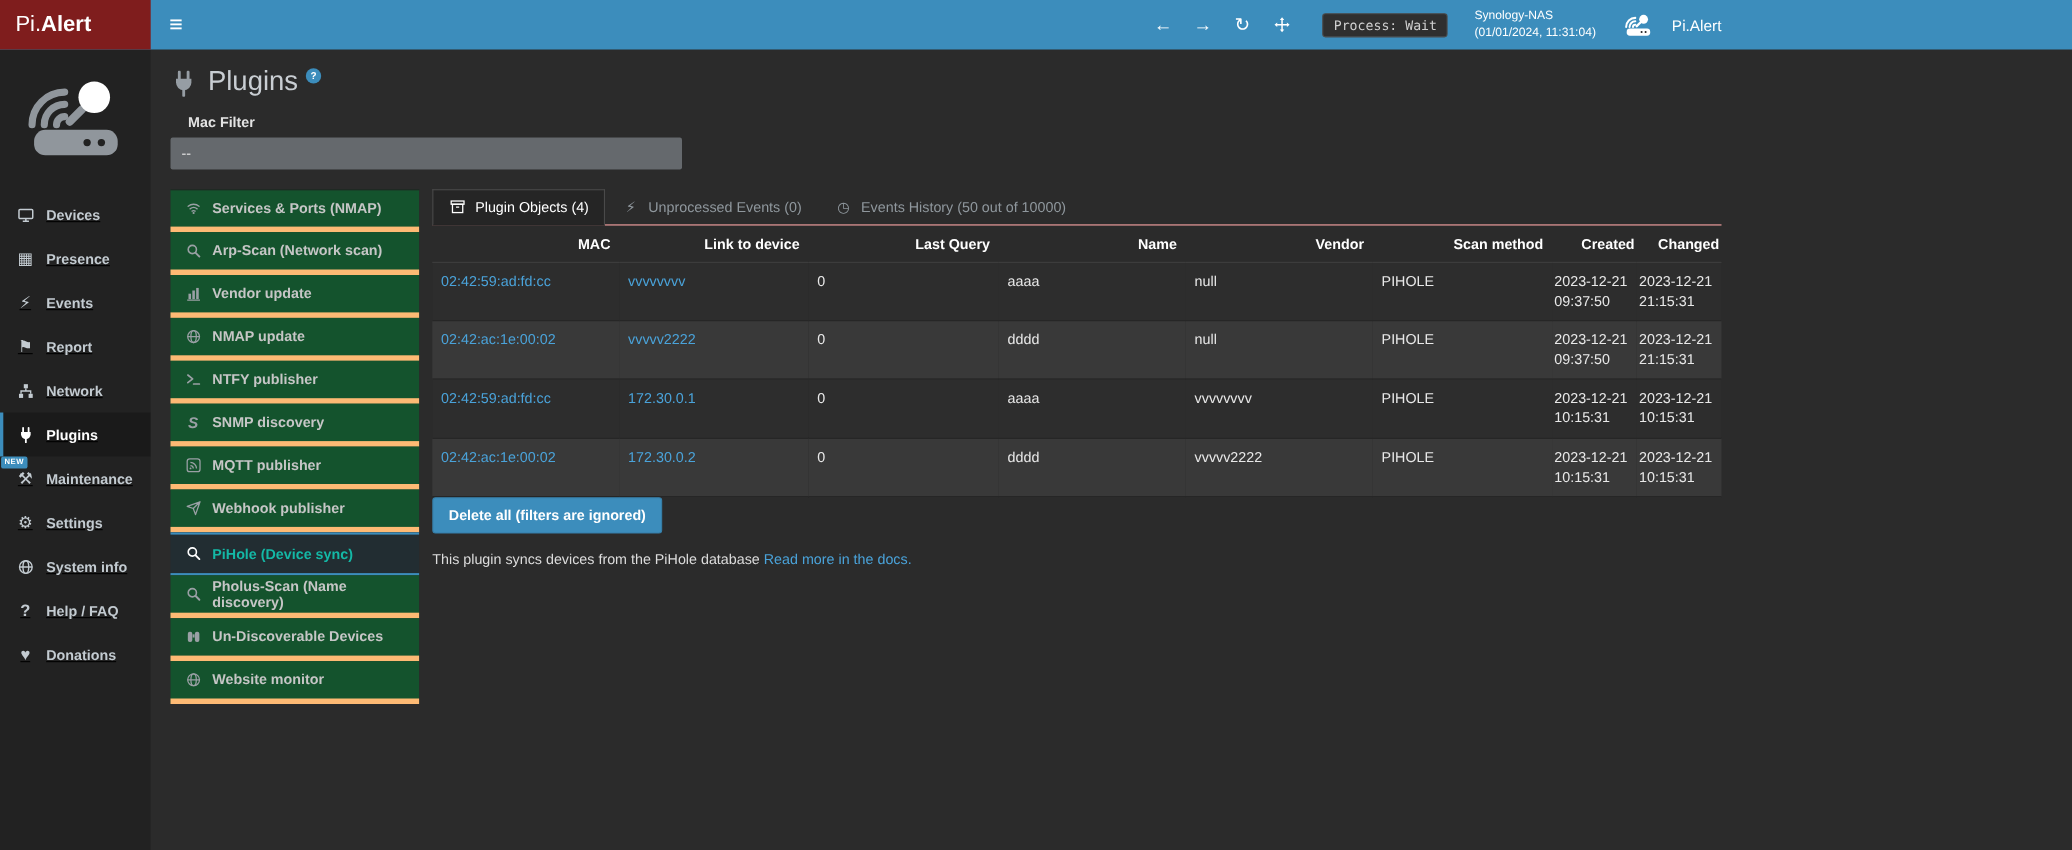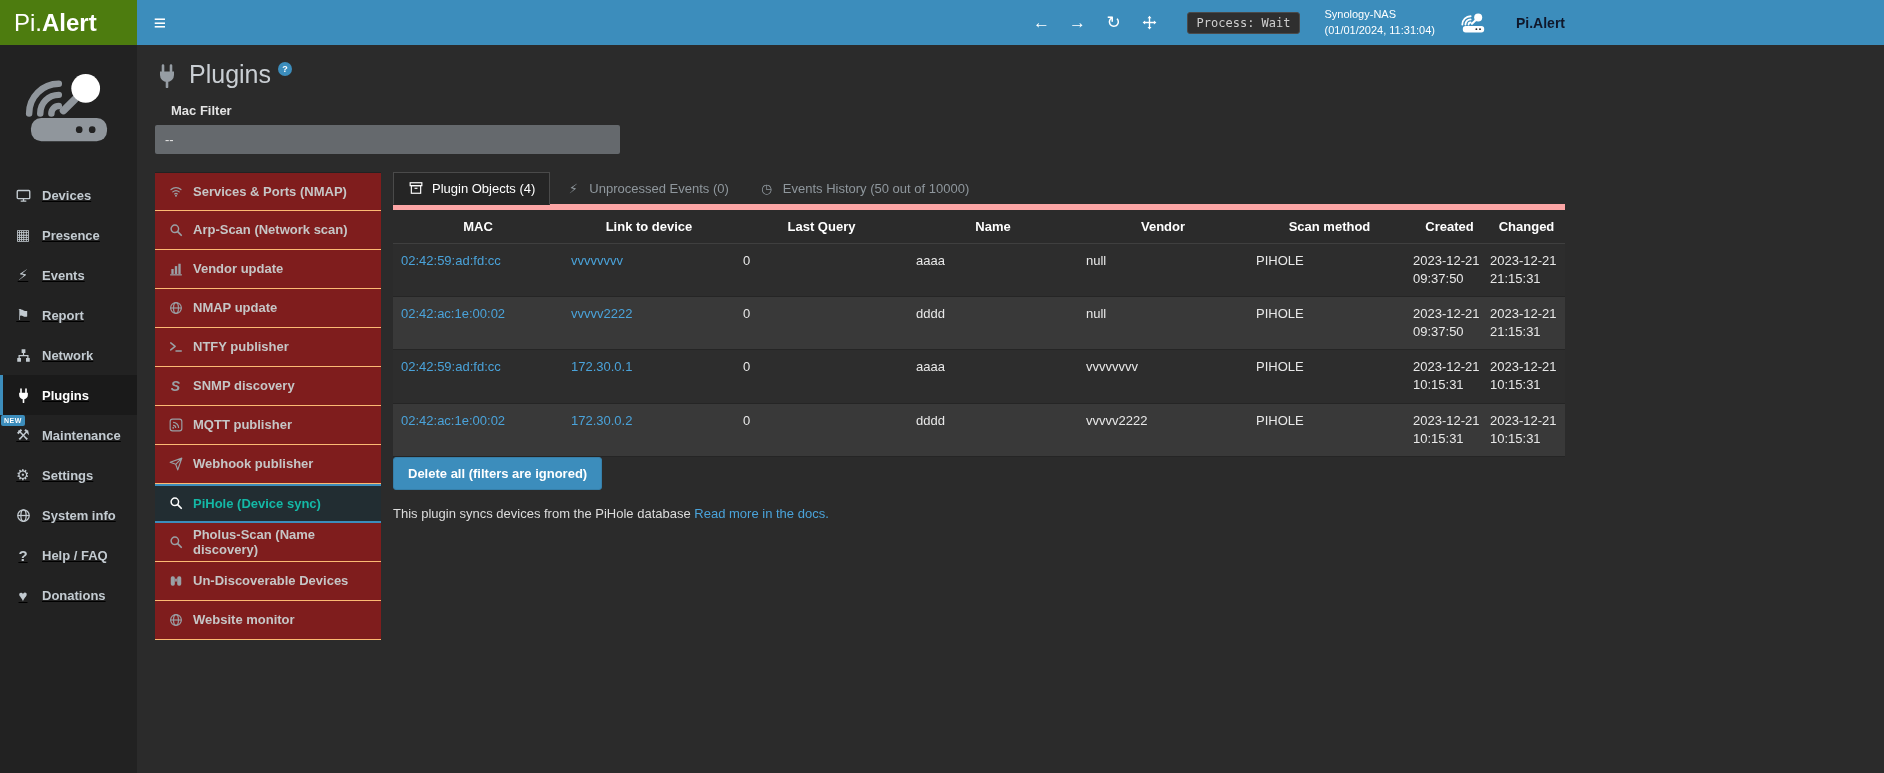--- a/index.html
+++ b/index.html
@@ -3,36 +3,36 @@
 <meta charset="utf-8">
 <style>
   * { margin:0; padding:0; box-sizing:border-box; }
   html,body { width:1884px; height:773px; overflow:hidden;
     font-family:"Liberation Sans","DejaVu Sans",sans-serif; background:#2b2b2b; }
   body { position:relative; }
 
   
   .topbar { position:absolute; top:0; left:0; width:100%; height:45px; background:#3c8dbc;
     display:flex; align-items:stretch; z-index:20; }
-  .brand { width:137px; background:#4d7c0f; color:#fff; font-size:24px;
+  .brand { width:137px; background:#7f1d1d; color:#fff; font-size:20px;
     display:flex; align-items:center; padding-left:14px; cursor:pointer; }
   .brand .b-light { font-weight:400; }
   .brand .b-bold { font-weight:700; }
   .menu-toggle { width:46px; display:flex; align-items:center; justify-content:center;
     color:#fff; font-size:21px; cursor:pointer; }
   .topbar-right { position:absolute; right:319px; top:0; height:45px;
     display:flex; align-items:center; gap:14px; }
   .tb-icon { color:#fff; font-size:17px; width:22px; text-align:center; cursor:pointer;
     display:inline-flex; align-items:center; justify-content:center; }
   .process-badge { margin-left:12px; background:#2f2f2f; border:1px solid #4a4a4a; color:#cfcfcf;
     font-family:"DejaVu Sans Mono","Liberation Mono",monospace; font-size:12px;
     padding:3px 9px; border-radius:3px; white-space:nowrap; }
   .host-block { margin-left:10px; color:#fff; font-size:11px; line-height:1.45; white-space:nowrap; }
   .tb-logo { margin-left:10px; color:#fff; display:inline-flex; }
-  .tb-app { color:#0f172a; font-weight:700; font-size:14px; margin-left:14px; }
+  .tb-app { color:#ffffff; font-weight:400; font-size:14px; margin-left:2px; }
 
   
   .sidebar { position:absolute; top:45px; left:0; width:137px; bottom:0; background:#222; }
   .logo-art { display:flex; justify-content:center; padding:16px 0 18px; color:#90969c; }
   .side-menu { margin-top:6px;text-decoration:underline; }
   .side-item { height:40px; display:flex; align-items:center; gap:10px; padding-left:14px;
     color:#c3cbd1; font-size:13px; font-weight:700; cursor:pointer; position:relative; }
   .side-item.active { background:#1a1a1a; color:#fff; border-left:3px solid #3c8dbc; padding-left:11px; }
   .uicon { width:18px; display:inline-flex; align-items:center; justify-content:center;
     font-size:15px; color:inherit; flex:none; }
@@ -55,44 +55,44 @@
   .mac-filter-label { font-size:13px; font-weight:700; color:#e3e3e3; margin:14px 0 7px 16px; }
   .mac-filter-input { width:465px; height:29px; background:#65696d; border:none; border-radius:2px;
     color:#e6e6e6; font-size:13px; padding:0 10px; outline:none;
     font-family:"Liberation Sans","DejaVu Sans",sans-serif; }
 
   .content-row { display:flex; margin-top:18px; align-items:flex-start; }
 
   
   .plugin-nav { width:226px; flex:none; }
   .pnav-item { height:39px; display:flex; align-items:center; gap:9px; padding:0 8px 0 12px;
-    background:#7f1d1d; border-bottom:1px solid #fdba74; color:#c6c6c6;
+    background:#14532d; border-bottom:5px solid #fdba74; color:#c6c6c6;
     font-size:13px; font-weight:700; cursor:pointer; }
   .pnav-item:first-child { border-top:1px solid #222; }
   .pnav-item .uicon { width:17px; font-size:14px; color:#9aa0a5; }
   .pnav-item .svgi { width:14px; height:14px; }
   .pnav-item.active { background:#222d32; color:#14b8a6;
     border-top:2px solid #3c8dbc; border-bottom:2px solid #3c8dbc; }
   .pnav-item.active .uicon { color:#fff; }
   .snmp-glyph { font-weight:700; font-size:14px; font-style:italic; }
 
   
   .panel { width:1172px; flex:none; margin-left:12px; padding-top:0; }
-  .tabs { display:flex; border-bottom:6px solid #fca5a5; }
+  .tabs { display:flex; border-bottom:1px solid #fca5a5; }
   .tab { display:flex; align-items:center; gap:8px; padding:8px 14px; font-size:13px;
     color:#8f979d; cursor:pointer; border:1px solid transparent; border-bottom:none;
     margin-bottom:-1px; }
   .tab .uicon { width:16px; font-size:13px; color:inherit; }
   .tab .svgi { width:14px; height:14px; }
   .tab.active { background:#252525; color:#fff; border-color:#4a4a4a;
     border-bottom:1px solid #252525; }
 
   table.obj-table { width:100%; border-collapse:collapse; font-size:13px; color:#e8e8e8;
     table-layout:fixed; }
-  .obj-table th { text-align:center; font-weight:700; padding:9px 8px; color:#fff;
+  .obj-table th { text-align:right; font-weight:700; padding:9px 8px; color:#fff;
     border-bottom:1px solid #3f3f3f; }
   .obj-table td { padding:8px 8px; vertical-align:top; border-bottom:1px solid #252525;
     line-height:1.4; }
   .obj-table th.c-date, .obj-table td.c-date { padding-left:2px; padding-right:2px; }
   .obj-table tbody tr:nth-child(odd)  { background:#2d2d2d; }
   .obj-table tbody tr:nth-child(even) { background:#393939; }
   .cell-link { color:#4aa3da; cursor:pointer; text-decoration:none; }
 
   .delete-btn { background:#3c8dbc; border:1px solid #367fa9; color:#fff;
     font-size:13px; font-weight:700; padding:8px 14px; border-radius:3px; cursor:pointer;

